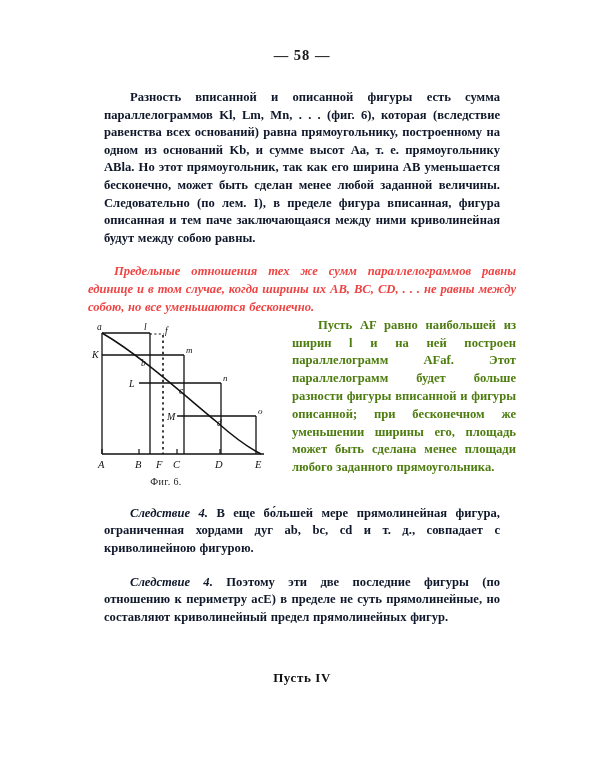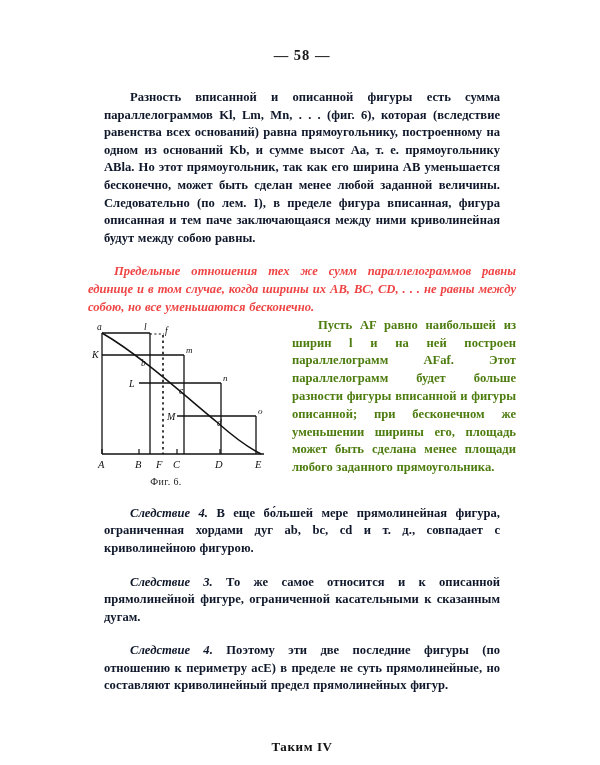--- a/index.html
+++ b/index.html
@@ -198,20 +198,19 @@
 
       <p class="right-par firstright" style="text-indent:0;"></p>
 
       <p class="right-par ind">Пусть AF равно наибольшей из ширин l и на ней построен параллелограмм AFaf. Этот параллелограмм будет больше разности фигуры вписанной и фигуры описанной; при бесконечном же уменьшении ширины его, площадь может быть сделана менее площади любого заданного прямоугольника.</p>
 
 
     </div>
 
     <p class="body-par"><span class="cor-label">Следствие 4.</span> <span>В еще бо́льшей мере прямолинейная фигура, ограниченная хордами дуг ab, bc, cd и т. д., совпадает с криволинейною фигурою.</span></p>
 
-    <p class="body-par"><span class="cor-label">Следствие 3.</span> <span>То же самое относится и к описанной прямолинейной фигуре, ограниченной касательными к сказанным дугам.</span></p>
 
     <p class="body-par"><span class="cor-label">Следствие 4.</span> <span>Поэтому эти две последние фигуры (по отношению к периметру acE) в пределе не суть прямолинейные, но составляют криволинейный предел прямолинейных фигур.</span></p>
 
-    <div class="lemma-head lemma4">Таким IV</div>
+    <div class="lemma-head lemma4">Пусть IV</div>
 
   </div>
 </div>
 
 </body></html>

